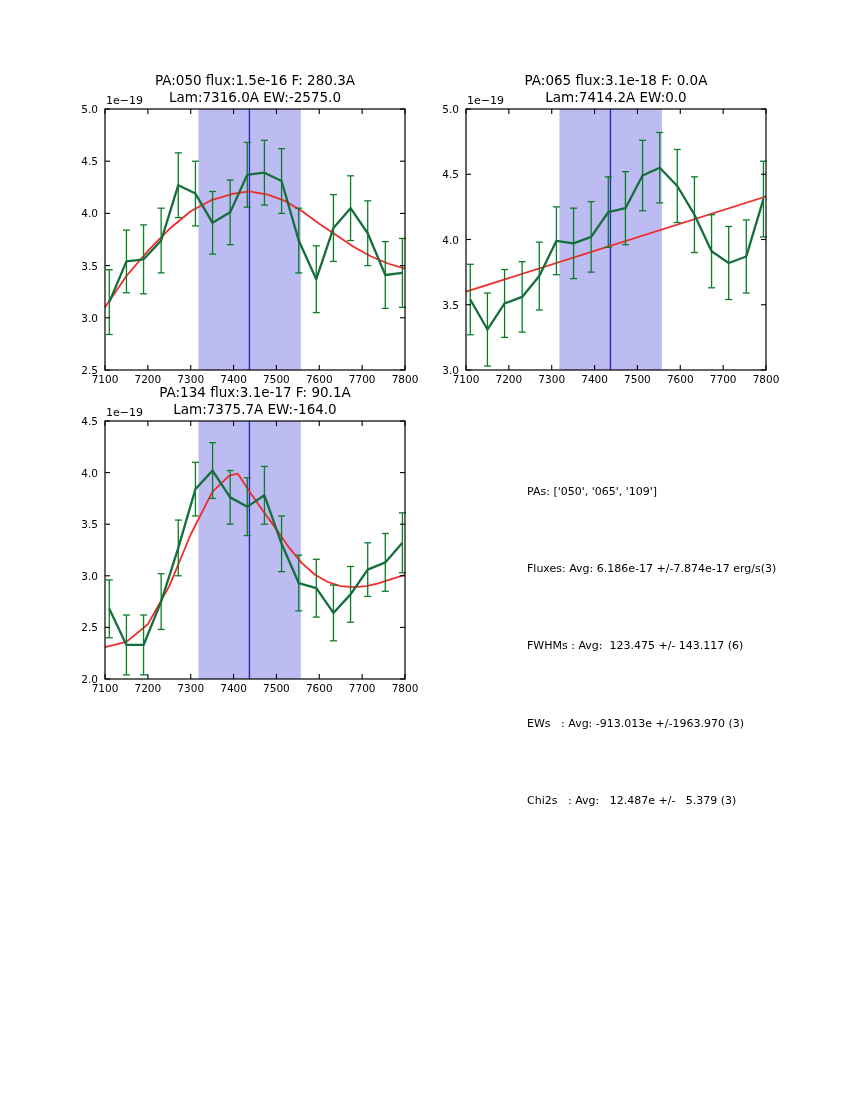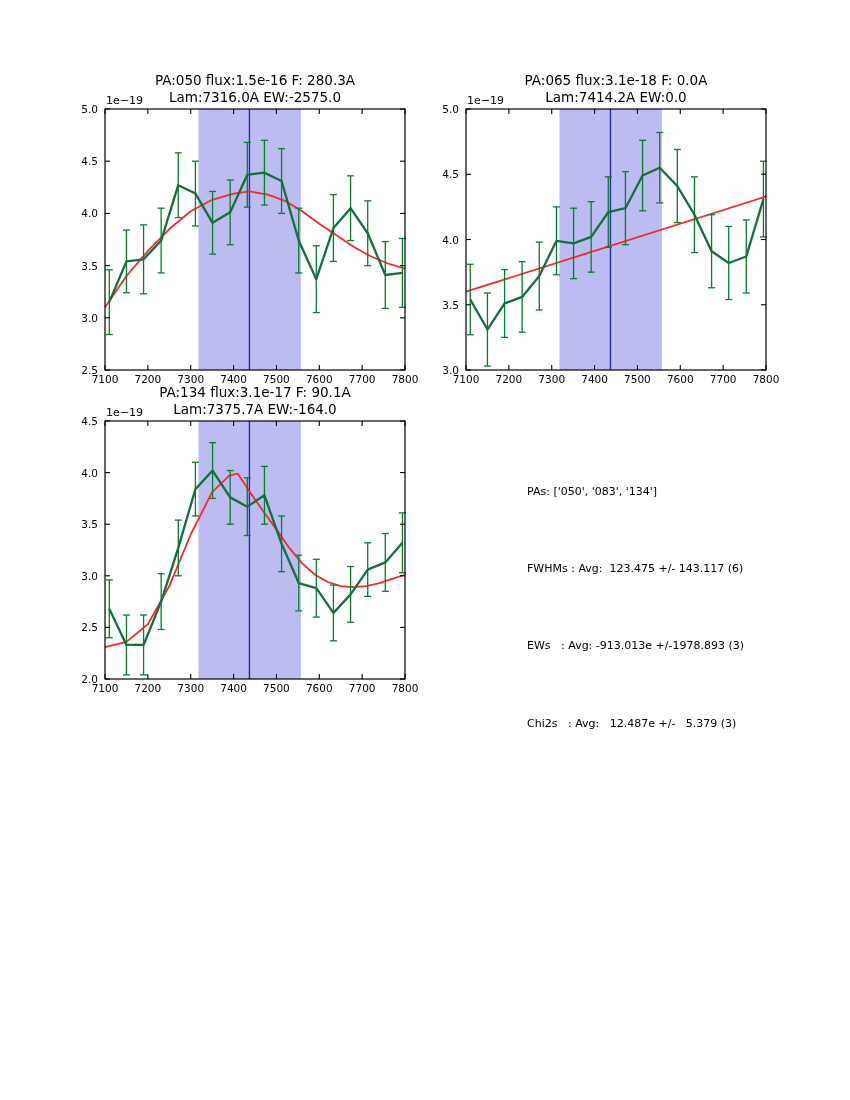--- a/index.html
+++ b/index.html
@@ -319,18 +319,19 @@
       <line x1="405" x2="400" y1="472.6" y2="472.6" stroke="#000000" stroke-width="1.1"></line>
       <text x="98" y="476.6" text-anchor="end" font-size="10.5">4.0</text>
       <line x1="105" x2="110" y1="421" y2="421" stroke="#000000" stroke-width="1.1"></line>
       <line x1="405" x2="400" y1="421" y2="421" stroke="#000000" stroke-width="1.1"></line>
       <text x="98" y="425" text-anchor="end" font-size="10.5">4.5</text>
       <text x="255" y="397" text-anchor="middle" font-size="13.5">PA:134 flux:3.1e-17 F: 90.1A</text>
       <text x="255" y="414" text-anchor="middle" font-size="13.5">Lam:7375.7A EW:-164.0</text>
       <text x="106" y="416" text-anchor="start" font-size="11">1e−19</text>
     </svg>
   <div class="stats">
-    <div>PAs: ['050', '083', '134']</div>
+    <div>PAs: ['050', '065', '109']</div>
+    <div>Fluxes: Avg: 6.186e-17 +/-7.874e-17 erg/s(3)</div>
     <div>FWHMs : Avg:  123.475 +/- 143.117 (6)</div>
-    <div>EWs   : Avg: -913.013e +/-1978.893 (3)</div>
+    <div>EWs   : Avg: -913.013e +/-1963.970 (3)</div>
     <div>Chi2s   : Avg:   12.487e +/-   5.379 (3)</div>
   </div>
 </div>
 
 </body></html>

